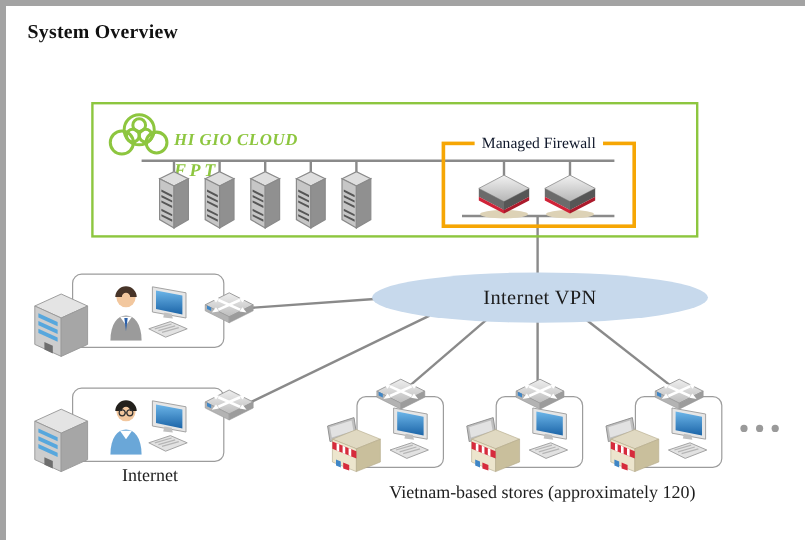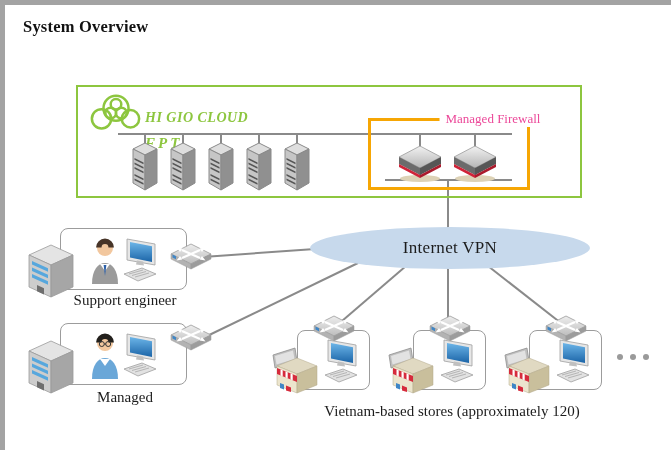--- a/index.html
+++ b/index.html
@@ -8,21 +8,21 @@
   #page-title{left:18px;top:12px;font-size:16.5px;font-weight:700;color:#111;letter-spacing:.2px;}
   
   #lines{left:0;top:0;width:671px;height:450px;}
   
   #green-box{left:71px;top:80px;width:502px;height:109px;border:2px solid var(--green,#8dc63f);background:transparent;}
   #logo-cloud{left:84px;top:84px;width:54px;height:48px;}
   #logo-brand{left:140px;top:89px;font-size:15px;font-weight:800;font-style:italic;letter-spacing:3px;color:var(--green,#8dc63f);margin-top:41px;}
   #logo-product{left:140px;top:105px;font-size:14px;font-weight:700;font-style:italic;letter-spacing:.5px;color:var(--green,#8dc63f);}
   
   #orange-box{left:363px;top:113px;width:156px;height:66px;border:3px solid var(--orange,#f6a604);}
-  #firewall-label{position:absolute;top:-10px;left:50%;transform:translateX(-50%);background:#fff;padding:0 6px;font-size:13px;color:#ec4899;white-space:nowrap;margin-left:44px;}
+  #firewall-label{position:absolute;top:-10px;left:50%;transform:translateX(-50%);background:#fff;padding:0 6px;font-size:13px;color:#0f172a;white-space:nowrap;}
   
   #vpn-ellipse{left:305px;top:222px;width:280px;height:42px;border-radius:50%;background:var(--vpn-fill,#c7d9ec);display:flex;align-items:center;justify-content:center;text-align:center;}
   #vpn-label{font-size:17px;color:#1c1c1c;letter-spacing:.3px;}
   
   .group-rect{border:1.6px solid #9c9c9c;border-radius:8px;background:transparent;}
   #support-rect{left:55px;top:223px;width:125px;height:60px;}
   #factory-rect{left:55px;top:318px;width:125px;height:60px;}
   .store-rect{top:325px;width:71px;height:58px;}
   #store-rect-1{left:292px;} #store-rect-2{left:408px;} #store-rect-3{left:524px;}
   .node-label{font-size:15px;color:#1c1c1c;text-align:center;}
@@ -208,36 +208,35 @@
     </svg>
   <svg class="abs icon" style="left:84px;top:231px" width="32" height="48" viewBox="0 0 32 48">
       <use href="#ic-person-suit"></use>
     </svg>
   <svg class="abs icon" style="left:117px;top:233px" width="36" height="44" viewBox="0 0 36 44">
       <use href="#ic-computer"></use>
     </svg>
   <svg class="abs icon" style="left:165px;top:238px" width="42" height="30" viewBox="0 0 42 30">
       <use href="#ic-router"></use>
     </svg>
-  <div id="support-label" class="abs node-label">Support engineer</div>
 
   <div id="factory-rect" class="abs group-rect"></div>
   <svg class="abs icon" style="left:20px;top:333px" width="52" height="56" viewBox="0 0 52 56">
       <use href="#ic-building"></use>
     </svg>
   <svg class="abs icon" style="left:84px;top:326px" width="32" height="48" viewBox="0 0 32 48">
       <use href="#ic-person-factory"></use>
     </svg>
   <svg class="abs icon" style="left:117px;top:328px" width="36" height="44" viewBox="0 0 36 44">
       <use href="#ic-computer"></use>
     </svg>
   <svg class="abs icon" style="left:165px;top:319px" width="42" height="30" viewBox="0 0 42 30">
       <use href="#ic-router"></use>
     </svg>
-  <div id="factory-label" class="abs node-label">Managed</div>
+  <div id="factory-label" class="abs node-label">Internet</div>
 
   <div id="store-rect-1" class="abs group-rect store-rect"></div>
   <svg class="abs icon" style="left:308px;top:310px" width="42" height="30" viewBox="0 0 42 30">
       <use href="#ic-router"></use>
     </svg>
   <svg class="abs icon" style="left:266px;top:341px" width="50" height="48" viewBox="0 0 50 48">
       <use href="#ic-store"></use>
     </svg>
   <svg class="abs icon" style="left:318px;top:334px" width="36" height="44" viewBox="0 0 36 44">
       <use href="#ic-computer"></use>

